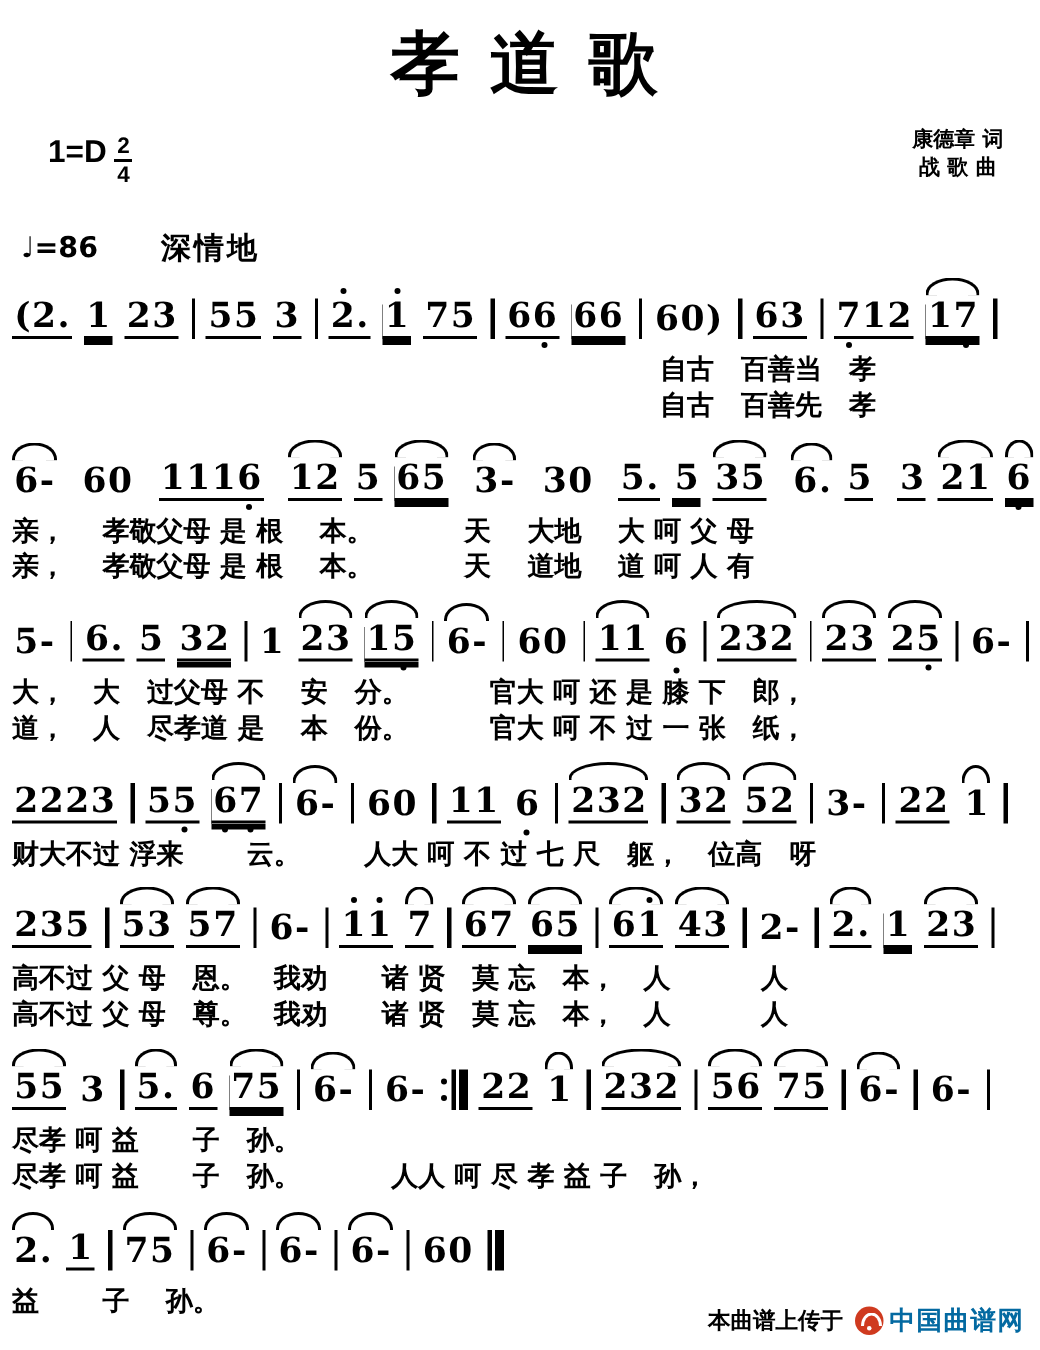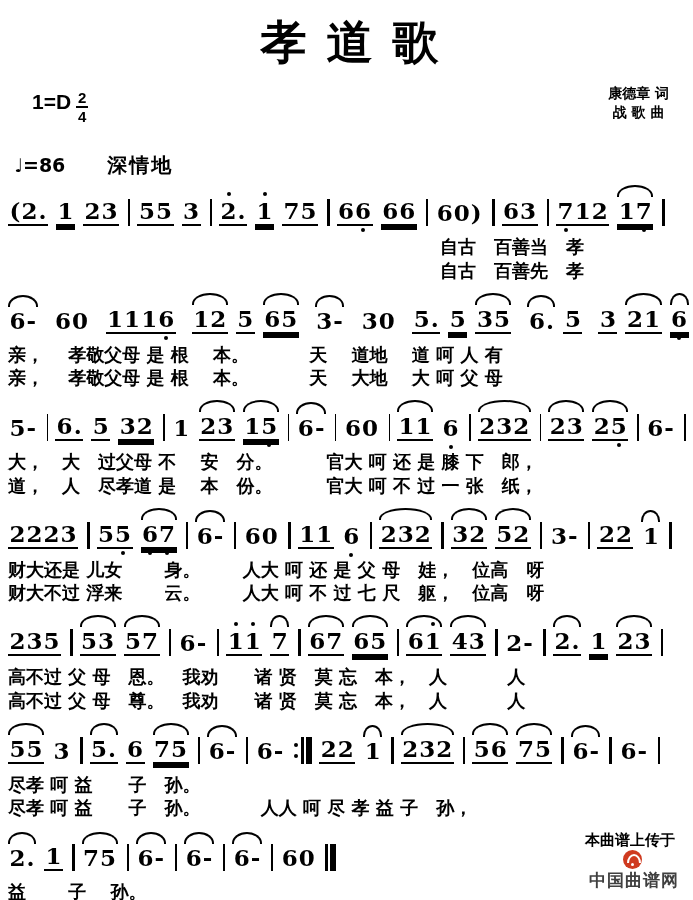--- a/index.html
+++ b/index.html
@@ -47,29 +47,29 @@
   .bar{display:inline-block;width:2.5px;height:27px;background:#000;margin:0 7px 0 1px;}
   .barGroup{display:inline-flex;align-items:center;margin:0 7px 0 1px;height:27px;}
   .barGroup .b{width:2.5px;height:27px;background:#000;margin-right:2.5px;}
   .barGroup .bt{width:6px;height:27px;background:#000;margin-right:0;}
   .rdots{display:inline-flex;flex-direction:column;justify-content:center;margin-right:3.5px;height:27px;}
   .rdots i{display:block;width:4px;height:4px;border-radius:50%;background:#000;margin:3.5px 0;}
   .lyr{font-size:18px;font-weight:bold;line-height:1.32;white-space:pre;
        font-family:"DejaVu Serif",serif;}
   
   .footer{position:absolute;right:10px;bottom:8px;display:flex;align-items:center;
-    font-size:15px;font-weight:bold;flex-direction:column;}
+    font-size:15px;font-weight:bold;}
   .footer .prefix{color:#000;margin-right:8px;}
   .logo{position:relative;width:19px;height:19px;border-radius:50%;background:#cf3a1f;
     margin-right:4px;display:inline-block;}
   .logo::before{content:"";position:absolute;left:4px;top:4px;width:10px;height:7px;
     border:2px solid #fff;border-bottom:none;border-radius:50% 50% 0 0/100% 100% 0 0;}
   .logo::after{content:"";position:absolute;left:8px;bottom:3px;width:3px;height:3px;
     background:#fff;border-radius:50%;}
-  .sitename{color:#404040;font-size:17px;letter-spacing:1px;}
+  .sitename{color:#0369a1;font-size:17px;letter-spacing:1px;}
 </style>
 </head>
 <body>
 
 <div class="sheet">
 
   <div class="title">孝道歌</div>
 
   <div class="meta">
     <div class="keysig">
@@ -137,22 +137,22 @@
           <span class="note u1"><span class="ch">3</span><span class="ch">5</span><span class="arc"></span></span>
           <span class="bar"></span>
           <span class="note"><span class="ch">6</span><span class="ch">.</span><span class="arc"></span></span>
           <span class="note u1"><span class="ch">5</span></span>
           <span class="bar"></span>
           <span class="note u1"><span class="ch">3</span></span>
           <span class="note u1"><span class="ch">2</span><span class="ch">1</span><span class="arc"></span></span>
           <span class="note u2"><span class="ch">6<span class="db"></span></span><span class="arc"></span></span>
           <span class="bar"></span>
         </div>
+        <div class="lyr">亲，　 孝敬父母 是 根　 本。　　　 天　 大地　 大 呵 父 母</div>
         <div class="lyr">亲，　 孝敬父母 是 根　 本。　　　 天　 道地　 道 呵 人 有</div>
-        <div class="lyr">亲，　 孝敬父母 是 根　 本。　　　 天　 大地　 大 呵 父 母</div>
       </div>
       <div class="sys">
         <div class="melody">
           <span class="note"><span class="ch">5</span><span class="ch">-</span></span>
           <span class="bar"></span>
           <span class="note u1"><span class="ch">6</span><span class="ch">.</span></span>
           <span class="note u1"><span class="ch">5</span></span>
           <span class="note u2"><span class="ch">3</span><span class="ch">2</span></span>
           <span class="bar"></span>
           <span class="note"><span class="ch">1</span></span>
@@ -195,21 +195,20 @@
           <span class="bar"></span>
           <span class="note u1"><span class="ch">3</span><span class="ch">2</span><span class="arc"></span></span>
           <span class="note u1"><span class="ch">5</span><span class="ch">2</span><span class="arc"></span></span>
           <span class="bar"></span>
           <span class="note"><span class="ch">3</span><span class="ch">-</span></span>
           <span class="bar"></span>
           <span class="note u1"><span class="ch">2</span><span class="ch">2</span></span>
           <span class="note"><span class="ch">1</span><span class="arc"></span></span>
           <span class="bar"></span>
         </div>
-        <div class="lyr">财大还是 儿女　　 身。　　 人大 呵 还 是 父 母　娃，　位高　呀</div>
         <div class="lyr">财大不过 浮来　　 云。　　 人大 呵 不 过 七 尺　躯，　位高　呀</div>
       </div>
       <div class="sys">
         <div class="melody">
           <span class="note u1"><span class="ch">2</span><span class="ch">3</span><span class="ch">5</span></span>
           <span class="bar"></span>
           <span class="note u1"><span class="ch">5</span><span class="ch">3</span><span class="arc"></span></span>
           <span class="note u1"><span class="ch">5</span><span class="ch">7</span><span class="arc"></span></span>
           <span class="bar"></span>
           <span class="note"><span class="ch">6</span><span class="ch">-</span></span>

